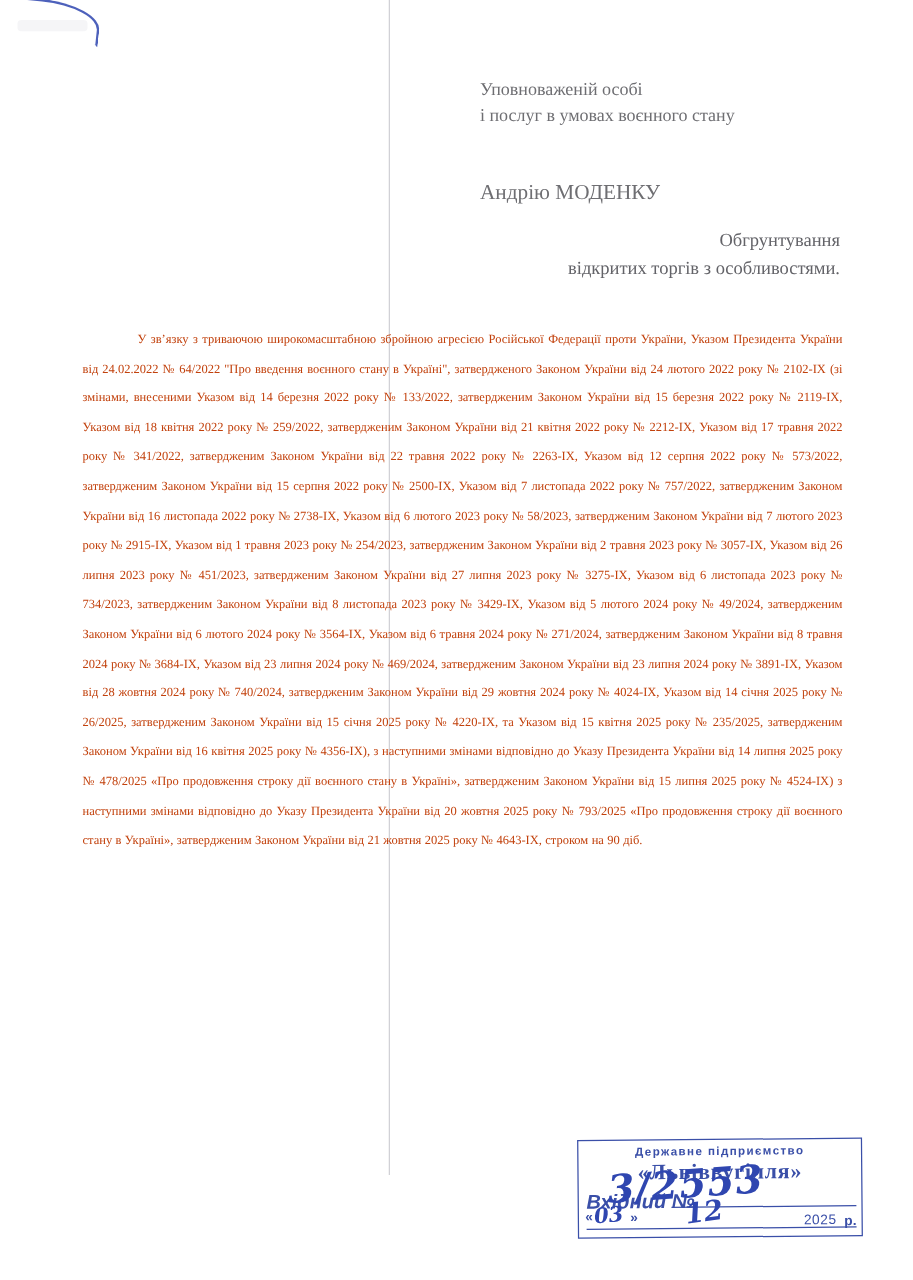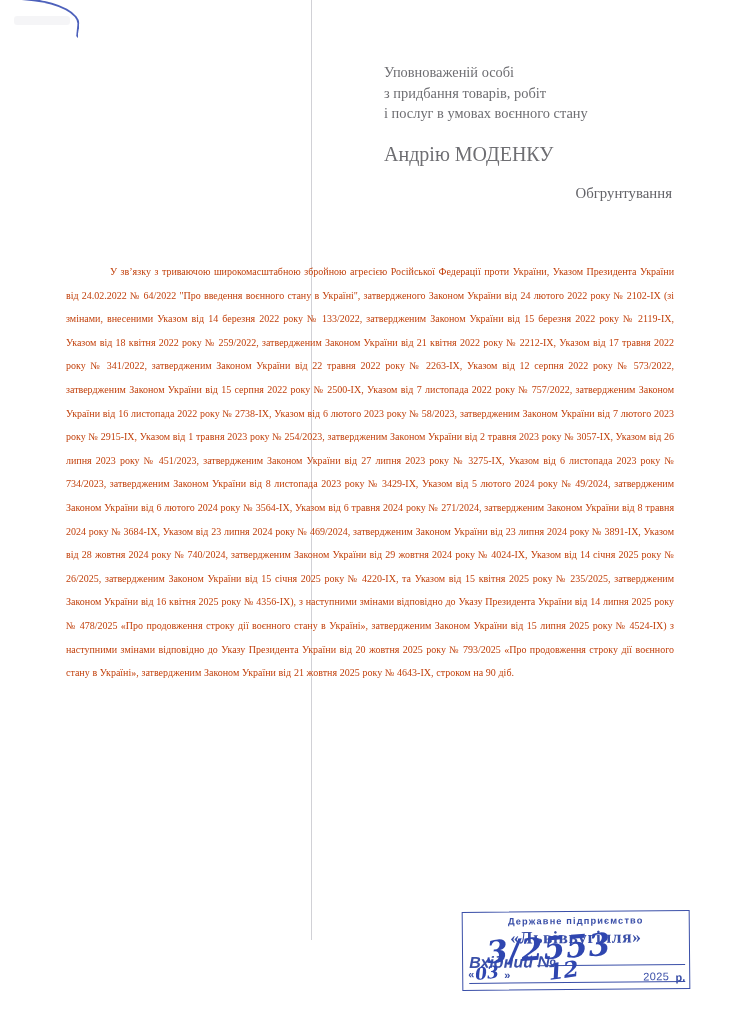--- a/index.html
+++ b/index.html
@@ -43,21 +43,21 @@
     left: 384px;
     font-size: 14.4px;
     line-height: 20.5px;
     color: #6e6e72;
     white-space: nowrap;
   }
   .addressee-name {
     position: absolute;
     top: 144px;
     left: 384px;
-    font-size: 20px;
+    font-size: 17px;
     line-height: 20.5px;
     color: #6e6e72;
     white-space: nowrap;
   }
   .doc-title {
     position: absolute;
     top: 182px;
     left: 66px;
     width: 606px;
     text-align: right;
@@ -213,28 +213,28 @@
 </head>
 <body>
 
 <div class="page">
 
   <div class="corner-smudge"></div>
   <div class="scan-fold"></div>
 
   <div class="addressee">
     <div>Уповноваженій особі</div>
-    <div>з придбання товарів, робіт</div>
     <div>і послуг в умовах воєнного стану</div>
   </div>
 
   <div class="addressee-name">Андрію МОДЕНКУ</div>
 
   <div class="doc-title">
     <span class="t-line1">Обгрунтування</span>
+    <span class="t-line3">відкритих торгів з особливостями.</span>
   </div>
 
   <div class="body-text">У зв’язку з триваючою широкомасштабною збройною агресією Російської Федерації проти України, Указом Президента України від 24.02.2022 № 64/2022 "Про введення воєнного стану в Україні", затвердженого Законом України від 24 лютого 2022 року № 2102-IX (зі змінами, внесеними Указом від 14 березня 2022 року № 133/2022, затвердженим Законом України від 15 березня 2022 року № 2119-IX, Указом від 18 квітня 2022 року № 259/2022, затвердженим Законом України від 21 квітня 2022 року № 2212-IX, Указом від 17 травня 2022 року № 341/2022, затвердженим Законом України від 22 травня 2022 року № 2263-IX, Указом від 12 серпня 2022 року № 573/2022, затвердженим Законом України від 15 серпня 2022 року № 2500-IX, Указом від 7 листопада 2022 року № 757/2022, затвердженим Законом України від 16 листопада 2022 року № 2738-IX, Указом від 6 лютого 2023 року № 58/2023, затвердженим Законом України від 7 лютого 2023 року № 2915-IX, Указом від 1 травня 2023 року № 254/2023, затвердженим Законом України від 2 травня 2023 року № 3057-IX, Указом від 26 липня 2023 року № 451/2023, затвердженим Законом України від 27 липня 2023 року № 3275-IX, Указом від 6 листопада 2023 року № 734/2023, затвердженим Законом України від 8 листопада 2023 року № 3429-IX, Указом від 5 лютого 2024 року № 49/2024, затвердженим Законом України від 6 лютого 2024 року № 3564-IX, Указом від 6 травня 2024 року № 271/2024, затвердженим Законом України від 8 травня 2024 року № 3684-IX, Указом від 23 липня 2024 року № 469/2024, затвердженим Законом України від 23 липня 2024 року № 3891-IX, Указом від 28 жовтня 2024 року № 740/2024, затвердженим Законом України від 29 жовтня 2024 року № 4024-IX, Указом від 14 січня 2025 року № 26/2025, затвердженим Законом України від 15 січня 2025 року № 4220-IX, та Указом від 15 квітня 2025 року № 235/2025, затвердженим Законом України від 16 квітня 2025 року № 4356-IX), з наступними змінами відповідно до Указу Президента України від 14 липня 2025 року № 478/2025 «Про продовження строку дії воєнного стану в Україні», затвердженим Законом України від 15 липня 2025 року № 4524-IX) з наступними змінами відповідно до Указу Президента України від 20 жовтня 2025 року № 793/2025 «Про продовження строку дії воєнного стану в Україні», затвердженим Законом України від 21 жовтня 2025 року № 4643-IX, строком на 90 діб.</div>
 
   <div class="stamp">
     <div class="stamp-org-small">Державне підприємство</div>
     <div class="stamp-org-big">«Львіввугілля»</div>
     <div class="stamp-inc-label">Вхідний №</div>
     <div class="stamp-rule-1"></div>
     <div class="stamp-quote-l">«</div>

